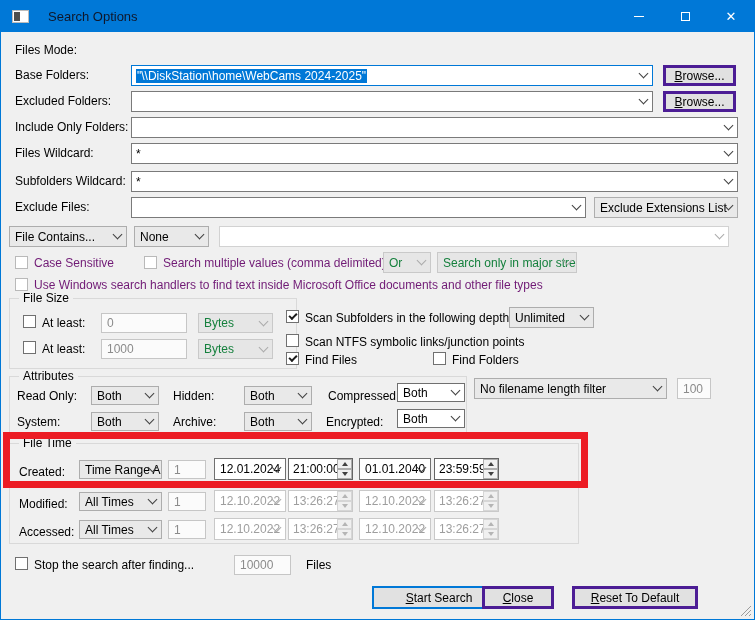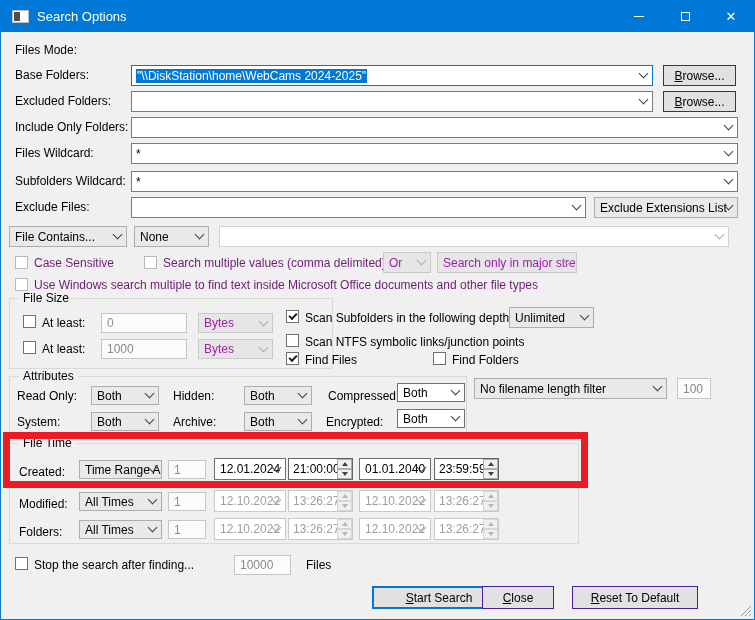--- a/index.html
+++ b/index.html
@@ -7,39 +7,39 @@
   .window{
     position:relative;width:755px;height:620px;
     background:#F0F0F0;border:1px solid #0078D7;
     font-family:"Liberation Sans",sans-serif;font-size:12px;color:#000;
     overflow:hidden;
   }
   
   .titlebar{position:absolute;left:0;top:0;right:0;height:31px;background:#0078D7;display:flex;align-items:center;}
   .app-icon{width:17px;height:13px;margin-left:11px;background:#fff;border:1px solid #bcbcbc;position:relative;}
   .app-icon::before{content:"";position:absolute;left:1px;top:1px;bottom:1px;width:6px;background:#4e4e4e;}
-  .title-text{color:#ffffff;font-size:13px;margin-left:8px;}
+  .title-text{color:#0f172a;font-size:13px;margin-left:19px;}
   .win-btns{position:absolute;right:0;top:0;height:31px;display:flex;}
   .win-btn{width:46px;height:31px;display:flex;align-items:center;justify-content:center;color:#fff;}
   .min-glyph{width:10px;height:1px;background:#fff;display:block;}
   .max-glyph{width:9px;height:9px;border:1px solid #fff;display:block;}
   .close-glyph{font-size:13px;line-height:13px;}
   .lbl{position:absolute;white-space:nowrap;line-height:14px;}
   .lbl.gray{color:#701a75;}
   .combo{position:absolute;background:#fff;border:1px solid #7A7A7A;display:flex;align-items:center;padding:0 18px 0 4px;overflow:hidden;white-space:nowrap;}
   .combo.focused{border:1px solid #0078D7;}
   .combo.light{border:1px solid #D2D2D2;}
   .select{position:absolute;background:#E9E9E9;border:1px solid #ADADAD;display:flex;align-items:center;padding:0 18px 0 5px;overflow:hidden;white-space:nowrap;}
   .select.white{background:#fff;border-color:#707070;}
-  .select.disabled{background:#E6E6E6;border-color:#C9C9C9;color:#a21caf;}
+  .select.disabled{background:#E6E6E6;border-color:#C9C9C9;color:#15803d;}
   .arrow{position:absolute;right:0;top:0;bottom:0;width:17px;display:flex;align-items:center;justify-content:center;}
   .arrow::after{content:"";width:6px;height:6px;border-right:1px solid #404040;border-bottom:1px solid #404040;transform:rotate(45deg);margin-top:-4px;}
   .select.disabled .arrow::after,.combo.light .arrow::after,.dis-arrow .arrow::after{border-color:#ABABAB;}
   .tinput{position:absolute;background:#FBFBFB;border:1px solid #C6C6C6;color:#8B8B8B;display:flex;align-items:center;padding:0 5px;overflow:hidden;}
-  .btn{position:absolute;background:#E1E1E1;border:1px solid #4c1d95;display:flex;align-items:center;justify-content:center;font-size:12px;}
+  .btn{position:absolute;background:#E1E1E1;border:3px solid #4c1d95;display:flex;align-items:center;justify-content:center;font-size:12px;}
   .btn.default{border:2px solid #0078D7;margin-left:41px;}
   .cb{position:absolute;width:13px;height:13px;background:#fff;border:1px solid #707070;}
   .cb.gray{border-color:#B9B9B9;}
   .cb.checked::before{content:"";position:absolute;left:2px;top:2px;width:6px;height:3px;border-left:2px solid #1c1c1c;border-bottom:2px solid #1c1c1c;transform:rotate(-45deg);}
   .group{position:absolute;border:1px solid #D9D9D9;}
   .group-label{position:absolute;top:-8px;left:9px;background:#F0F0F0;padding:0 4px;white-space:nowrap;line-height:14px;}
   
   .spin{position:absolute;background:#fff;border:1px solid #646464;display:flex;align-items:center;padding:0 16px 0 4px;overflow:hidden;}
   .spin.disabled{border-color:#C9C9C9;color:#9E9E9E;}
   .spin-btns{position:absolute;right:0;top:0;bottom:0;width:15px;display:flex;flex-direction:column;}
@@ -144,23 +144,23 @@
   <div class="select disabled" style="left:382px;top:251px;width:48px;height:21px">
     <span>Or</span>
     <span class="arrow"></span>
   </div>
   <div class="select disabled" style="left:436px;top:251px;width:140px;height:21px">
     <span>Search only in major strea</span>
     <span class="arrow"></span>
   </div>
 
   <span class="cb gray" style="left:14px;top:277px"></span>
-  <span class="lbl gray" style="left:33px;top:277px">Use Windows search multiple to find text inside Microsoft Office documents and other file types</span>
-
-  <div class="group" style="left:8px;top:297px;width:324px;height:71px">
+  <span class="lbl gray" style="left:33px;top:277px">Use Windows search handlers to find text inside Microsoft Office documents and other file types</span>
+
+  <div class="group" style="left:8px;top:297px;width:288px;height:71px">
     <span class="group-label">File Size</span>
   </div>
   <span class="cb" style="left:22px;top:314px"></span>
   <span class="lbl" style="left:41px;top:315px">At least:</span>
   <div class="tinput" style="left:100px;top:312px;width:86px;height:20px">
     <span>0</span>
   </div>
   <div class="select disabled" style="left:197px;top:312px;width:75px;height:20px">
     <span>Bytes</span>
     <span class="arrow"></span>
@@ -289,21 +289,21 @@
     <span class="arrow"></span>
   </div>
   <div class="spin disabled" style="left:433px;top:489px;width:65px;height:22px">
     <span>13:26:27</span>
     <span class="spin-btns">
         <span class="spin-up"></span>
         <span class="spin-down"></span>
       </span>
   </div>
 
-  <span class="lbl" style="left:18px;top:524px">Folders:</span>
+  <span class="lbl" style="left:18px;top:524px">Accessed:</span>
   <div class="select" style="left:78px;top:519px;width:83px;height:19px">
     <span>All Times</span>
     <span class="arrow"></span>
   </div>
   <div class="tinput" style="left:167px;top:519px;width:38px;height:19px">
     <span>1</span>
   </div>
   <div class="select white disabled dis-arrow" style="left:213px;top:517px;width:72px;height:22px;background:#fff;color:#9E9E9E">
     <span>12.10.2022</span>
     <span class="arrow"></span>

